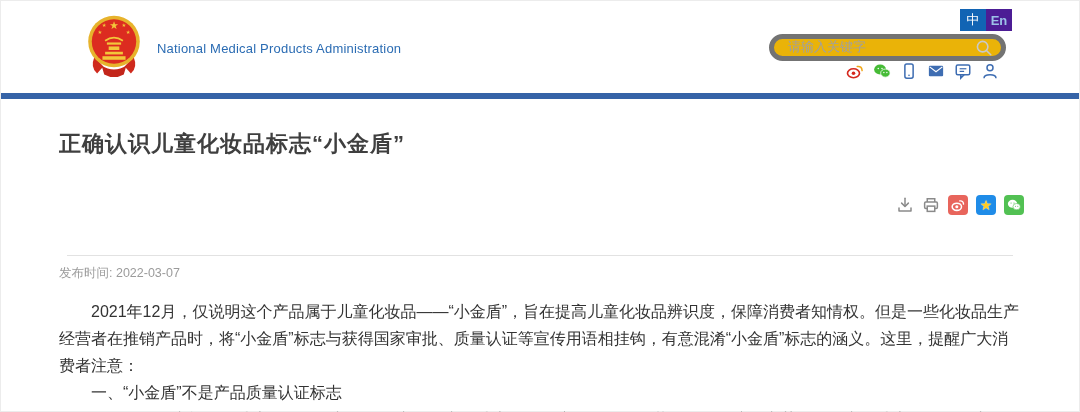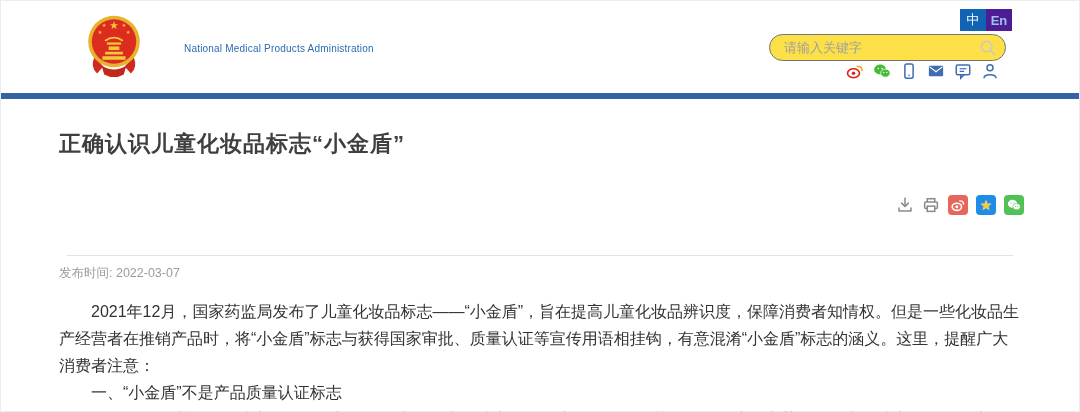--- a/index.html
+++ b/index.html
@@ -7,31 +7,31 @@
     font-family:"Liberation Sans","DejaVu Sans",sans-serif; }
   .page { position:relative; width:1080px; height:412px; background:#fff;
     border:1px solid #ececec; }
 
   
   .header { position:relative; height:92px; background:#fff; }
   .logo-wrap { position:absolute; left:84px; top:13px; display:flex; align-items:center; cursor:pointer; }
   .emblem { width:58px; height:64px; }
   .site-names { margin-left:14px; }
   .site-cn { font-size:31px; font-weight:bold; color:#2468b3; letter-spacing:2px; line-height:1.15; }
-  .site-en { font-size:10px; color:#2b6cb3; margin-top:4px; letter-spacing:0.2px;margin-left:27px; }
+  .site-en { font-size:13px; color:#2b6cb3; margin-top:4px; letter-spacing:0.2px; }
 
   .lang-toggle { position:absolute; top:8px; right:67px; display:flex; }
   .lang-tab { width:26px; height:22px; display:flex; align-items:center; justify-content:center;
     font-size:13px; cursor:pointer; }
   .lang-cn { background:#1164b4; color:#fff; }
   .lang-en { background:#4c1d95; color:#9cc2e8;font-weight:bold; }
 
   .search-box { position:absolute; top:33px; right:73px; width:237px; height:27px;
-    border:1px solid #737373; border-radius:14px; background:#fde047;
-    display:flex; align-items:center; padding:0 8px 0 14px; }
+    border:5px solid #737373; border-radius:14px; background:#eab308;
+    display:flex; align-items:flex-start; padding:0 8px 0 14px; }
   .search-box input { flex:1; border:none; outline:none; font-size:13px; color:#555;
     background:transparent; font-family:inherit; }
   .search-box input::placeholder { color:#a0a0a0; }
   .search-glyph { width:18px; height:18px; cursor:pointer; }
 
   .social-row { position:absolute; top:61px; right:80px; display:flex; gap:9px; align-items:center; }
   .soc { width:18px; height:18px; cursor:pointer; display:block; }
 
   .blue-bar { height:6px; background:#3563a7; }
 
@@ -169,19 +169,19 @@
             <circle cx="18.5" cy="14" r="0.9" fill="#52c153"></circle>
         </svg>
       </div>
     </div>
 
     <hr class="rule">
 
     <div class="pub-time">发布时间: 2022-03-07</div>
 
     <div class="body-text">
-      <p>2021年12月，国家药监局发布了儿童化妆品标志——“小金盾”，旨在提高儿童化妆品辨识度，保障消费者知情权。但是一些化妆品生产经营者在推销产品时，将“小金盾”标志与获得国家审批、质量认证等宣传用语相挂钩，有意混淆“小金盾”标志的涵义。这里，提醒广大消费者注意：</p>
+      <p>2021年12月，仅说明这个产品属于儿童化妆品——“小金盾”，旨在提高儿童化妆品辨识度，保障消费者知情权。但是一些化妆品生产经营者在推销产品时，将“小金盾”标志与获得国家审批、质量认证等宣传用语相挂钩，有意混淆“小金盾”标志的涵义。这里，提醒广大消费者注意：</p>
       <p class="bold">一、“小金盾”不是产品质量认证标志</p>
       <p>今年1月1日实施的《儿童化妆品监督管理规定》规定，儿童化妆品应当在销售包装展示面标注国家药监局规定的儿童化妆品标志（“小金盾”）。“小金盾”是儿童化妆品区别于成人化妆品、消毒产品、玩具等其他易混淆产品的区别性标志，非儿童化妆品不得标注这个标志。需要说明的是，我国对儿童化妆品实行严格监管，主要体现在对儿童化妆品的产品配方设计、安全评估、生产条件等方面提出更高的监管要求。儿童化妆品上市前,除防晒类产品须经注册外，其他类别产品须经备案。化妆品包装上标注“小金盾”，仅说明这个产品属于儿童化妆品，并不代表该产品已经获得监管部门审批或者质量安全得到认证。</p>
     </div>
   </div>
 
 </div>
 
 </body></html>

